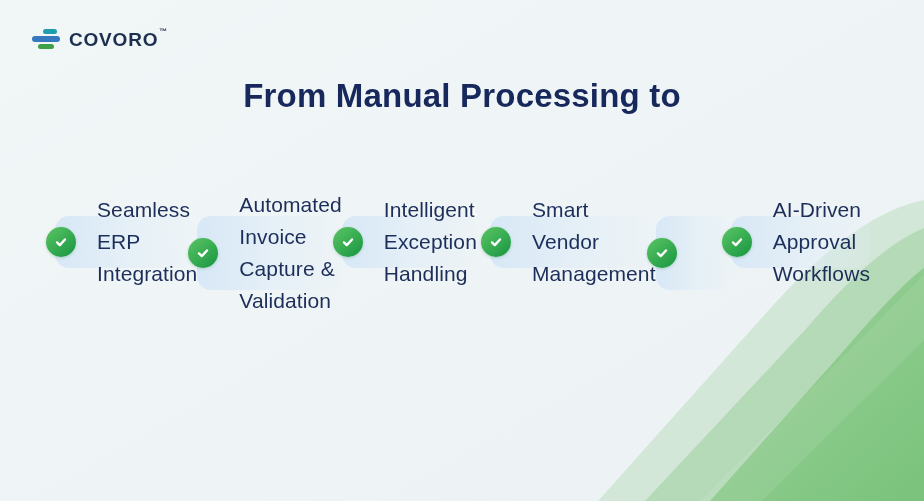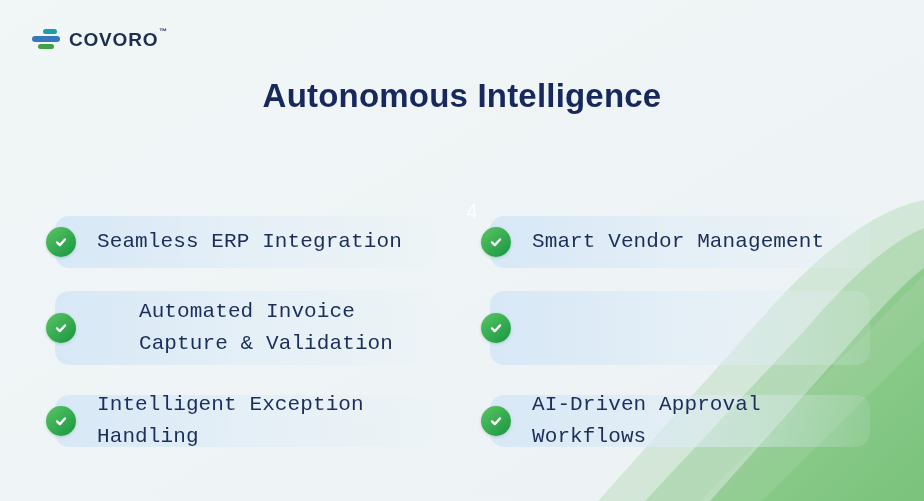--- a/index.html
+++ b/index.html
@@ -69,21 +69,21 @@
     position: absolute;
     left: 466px; top: 199px;
     color: rgba(255,255,255,0.8);
     font-size: 21px;
     font-weight: 500;
     z-index: 2;
   }
 
   
   .features { position: absolute; left: 0; top: 216px; width: 924px; z-index: 3; }
-  .col { position: absolute; top: 0; width: 380px; display: flex; flex-direction: column; font-family: Liberation Mono, monospace; }
+  .col { position: absolute; top: 0; width: 380px; display: flex; flex-direction: row; }
   .col-left  { left: 55px; }
   .col-right { left: 490px; }
 
   .feature-row {
     position: relative;
     display: flex; align-items: center;
     border-radius: 14px;
     background: linear-gradient(90deg, rgba(214,231,246,0.95) 0%, rgba(222,236,247,0.55) 55%, rgba(230,240,248,0.12) 100%);
     padding-left: 42px;
     box-sizing: border-box;
@@ -139,21 +139,21 @@
   <div class="logo">
     <div class="logo-icon">
       <span class="logo-bar top"></span>
       <span class="logo-bar mid"></span>
       <span class="logo-bar bottom"></span>
     </div>
     <div class="logo-text"><span>COVORO</span><span class="logo-tm">™</span></div>
   </div>
 
   <div class="heading">
-    <div>Autonomous Intelligence</div>
+    <div>From Manual Processing to</div>
   </div>
 
   <div class="features">
 
     <div class="col col-left">
       <div class="feature-row row-h1 gap-a">
         <span class="check-badge">
           <svg viewBox="0 0 24 24" fill="none">
               <path d="M6 12.6 L10.2 16.6 L18 8.2" stroke="#ffffff" stroke-width="3.6" stroke-linecap="round" stroke-linejoin="round"></path>
             </svg>

